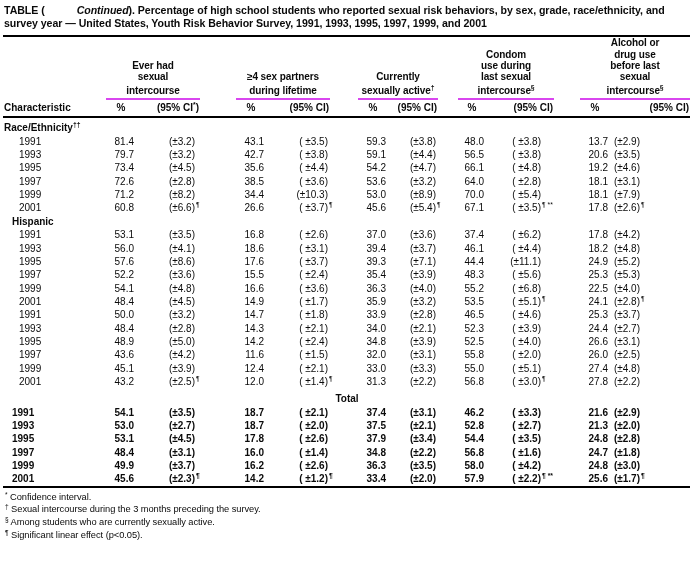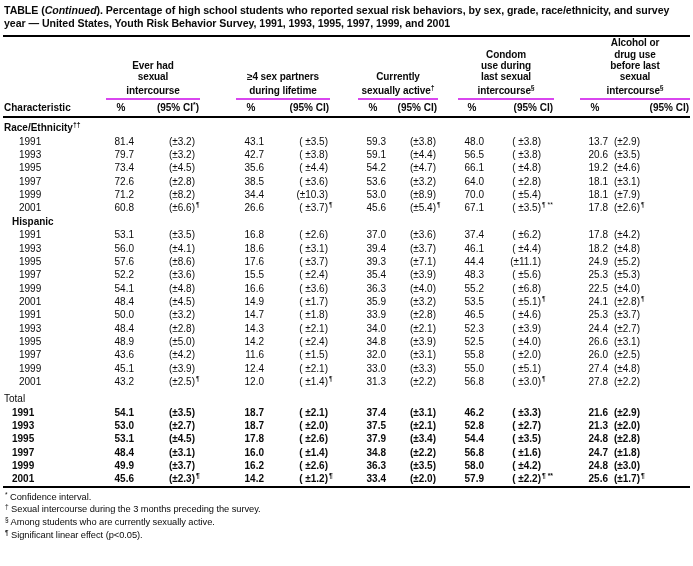--- a/index.html
+++ b/index.html
@@ -3,40 +3,40 @@
 <meta charset="utf-8">
 <style>
   * { box-sizing: border-box; }
   html, body { margin: 0; padding: 0; }
   body {
     width: 693px; height: 566px; background: #ffffff; color: #0a0a0a;
     font-family: "Liberation Sans", sans-serif; overflow: hidden;
   }
   .page { padding: 3px 4px 0 3px; }
   .title { margin: 1px 0 0 1px; font-size: 10.6px; line-height: 13.2px; font-weight: bold; letter-spacing: -0.05px; }
-  .i { font-style: italic; }
+  .i { font-style: italic; margin-left: 32px; }
   sup { font-size: 6.8px; vertical-align: 4px; }
 
   table.tbl {
     border-collapse: collapse; table-layout: fixed; width: 687px;
     margin-top: 5px; border-top: 2.5px solid #000; border-bottom: 2.5px solid #000;
   }
   thead th { font-weight: bold; padding: 0; }
   .grow th { vertical-align: bottom; height: 61px; border: none; }
   .grow th.grp { border-bottom: 2px solid #d946ef; }
   .glab { font-size: 10px; line-height: 11.2px; text-align: center; white-space: pre-line; padding-bottom: 2px; letter-spacing: -0.1px; }
   .srow th { font-size: 10px; height: 18px; vertical-align: bottom; padding-bottom: 3px; border-bottom: 2.5px solid #000; white-space: nowrap; }
   .chead { text-align: left; padding-left: 1px; }
   .ph { text-align: center; }
   .cih { text-align: right; padding-right: 1px; }
 
   tbody td { font-size: 10px; line-height: 13.35px; padding: 0; white-space: nowrap; vertical-align: bottom; }
   td.lab-sec  { font-weight: bold; padding-left: 1px; }
   td.lab-sub  { font-weight: bold; padding-left: 9px; }
-  td.lab-total{ font-weight: normal; padding-left: 1px; padding-top: 4px; }
+  td.lab-total{ font-weight: bold; padding-left: 1px; padding-top: 4px; text-align: center; }
   td.yr { padding-left: 16px; }
   tr.bold td { font-weight: bold; }
   tr.bold td.yr { padding-left: 9px; }
   td.pct { text-align: right; padding-right: 2px; }
   td.ci  { text-align: right; }
   td.ci0 { padding-right: 5px; }
   td.ci1 { padding-right: 2px; }
   td.ci2 { padding-right: 2px; }
   td.ci3 { padding-right: 13px; }
   td.ci4 { padding-right: 50px; margin-top: 40px; }

